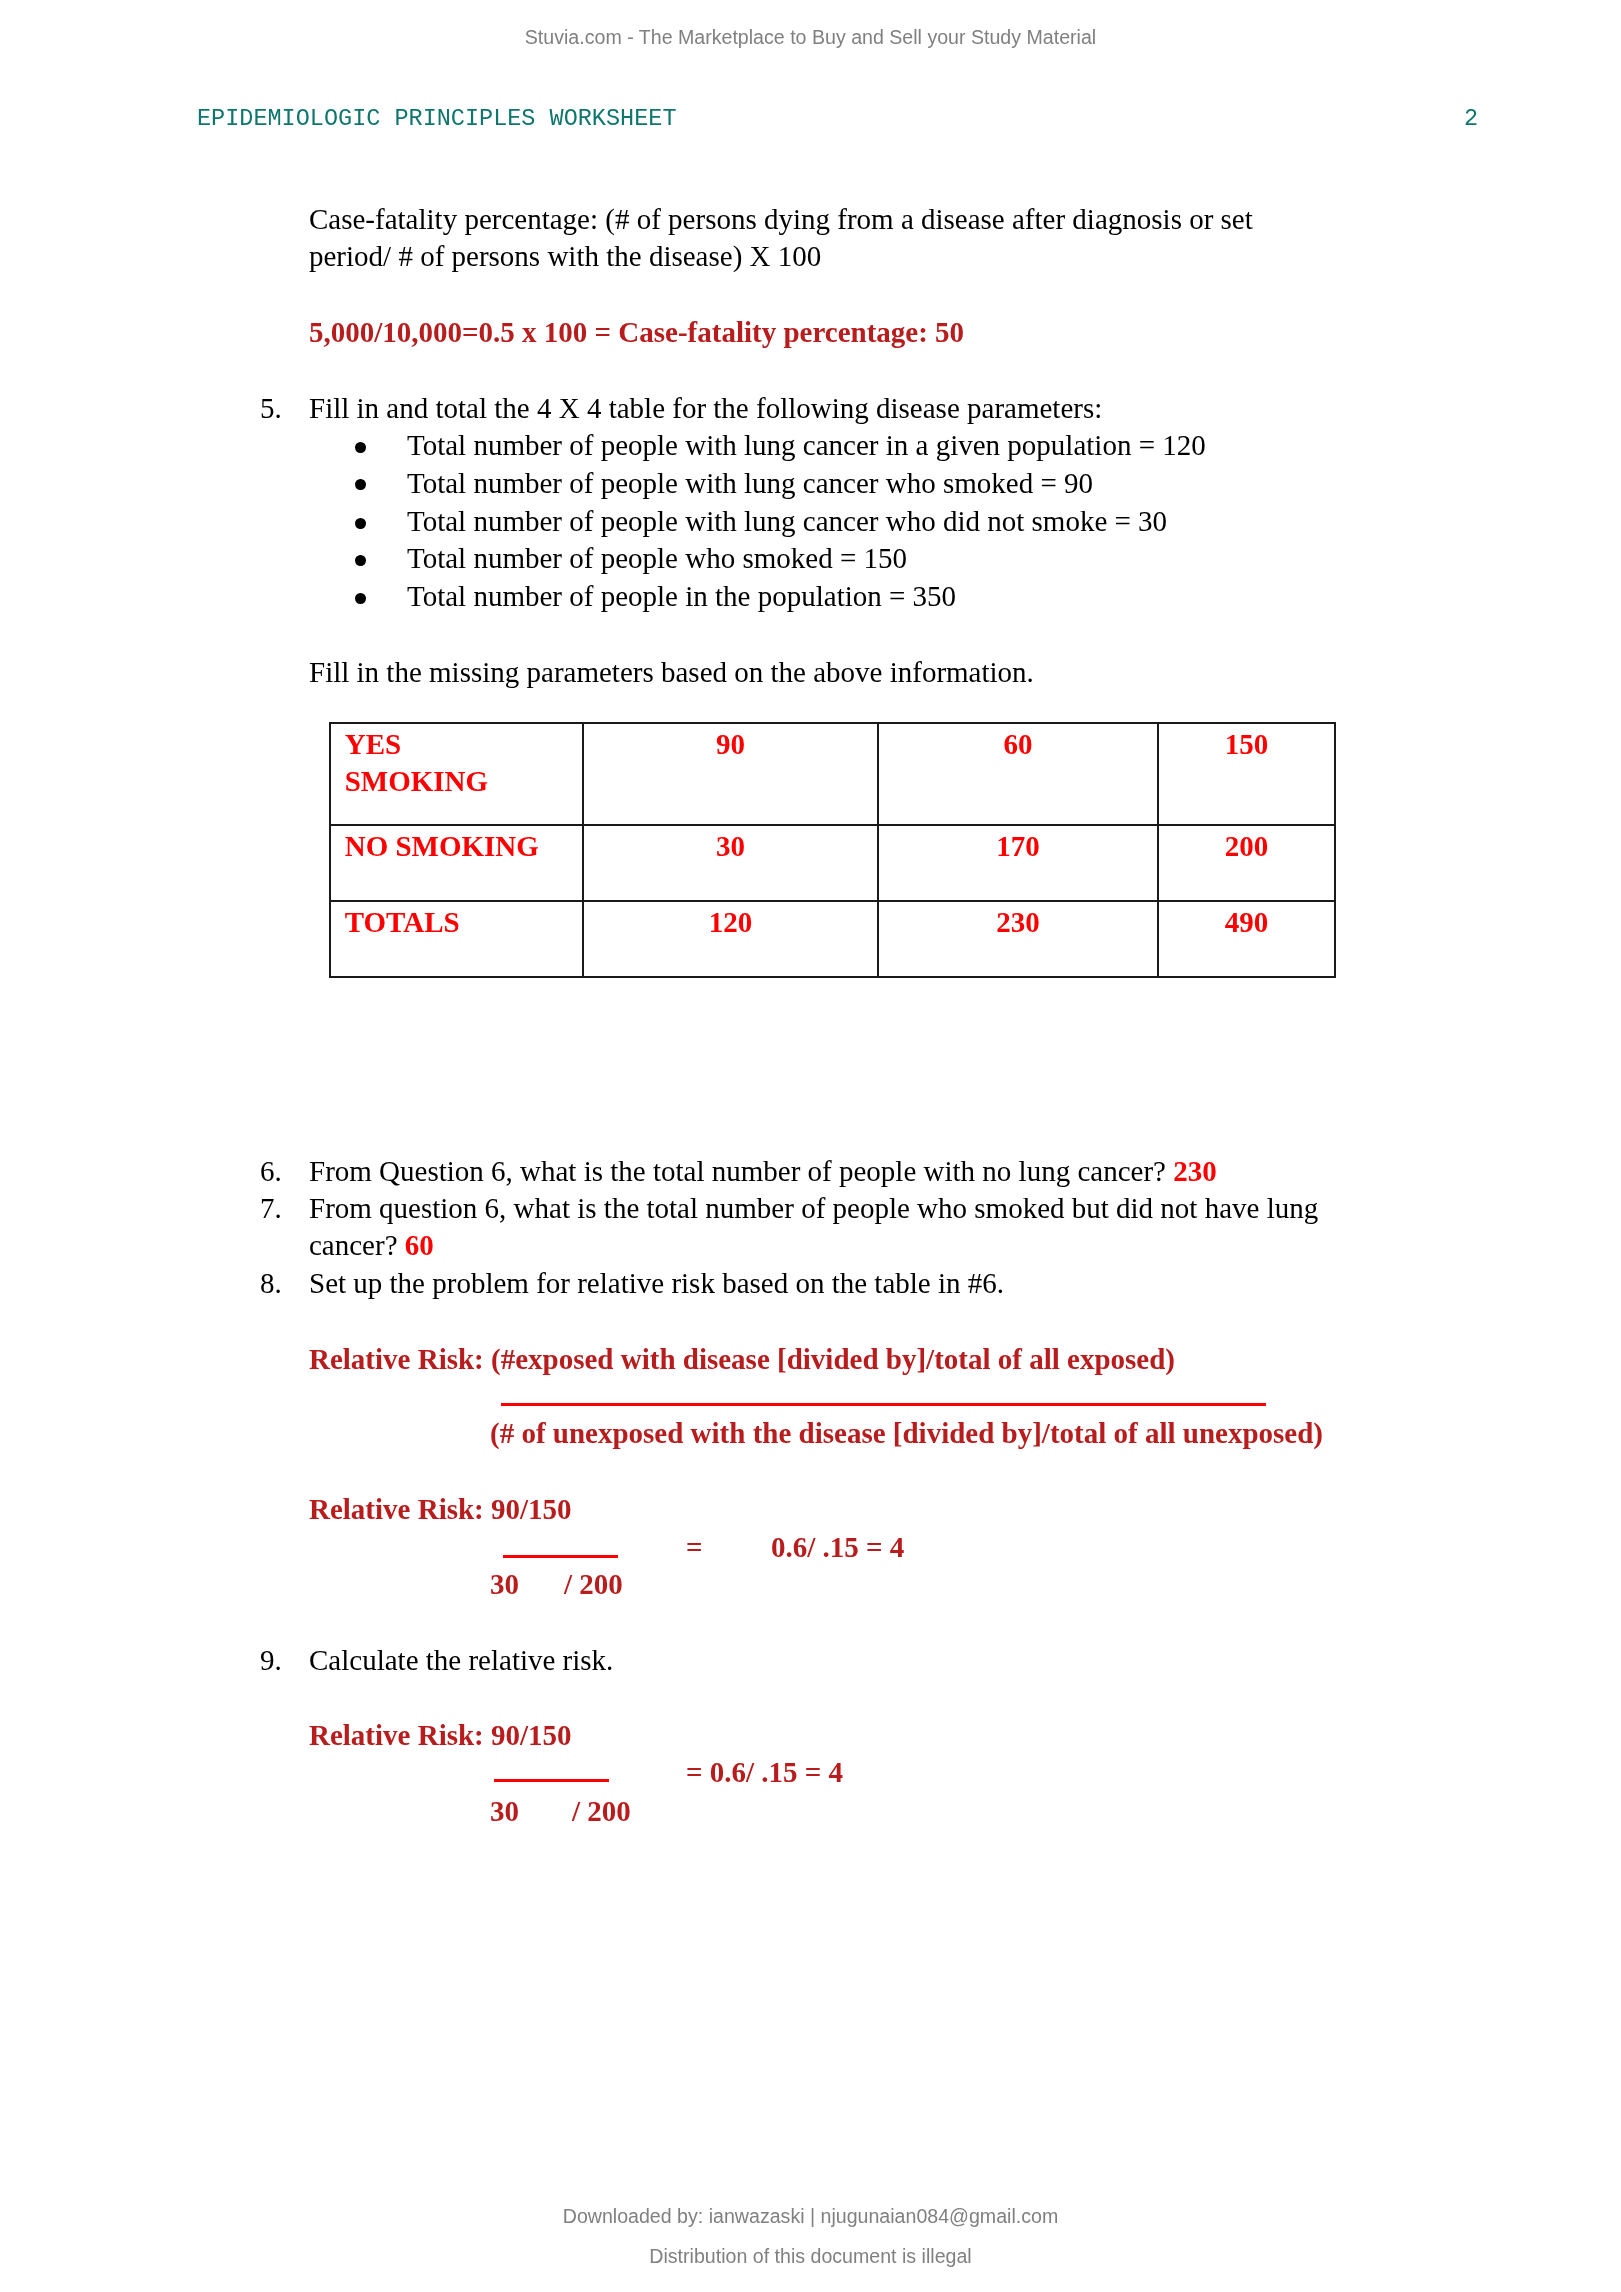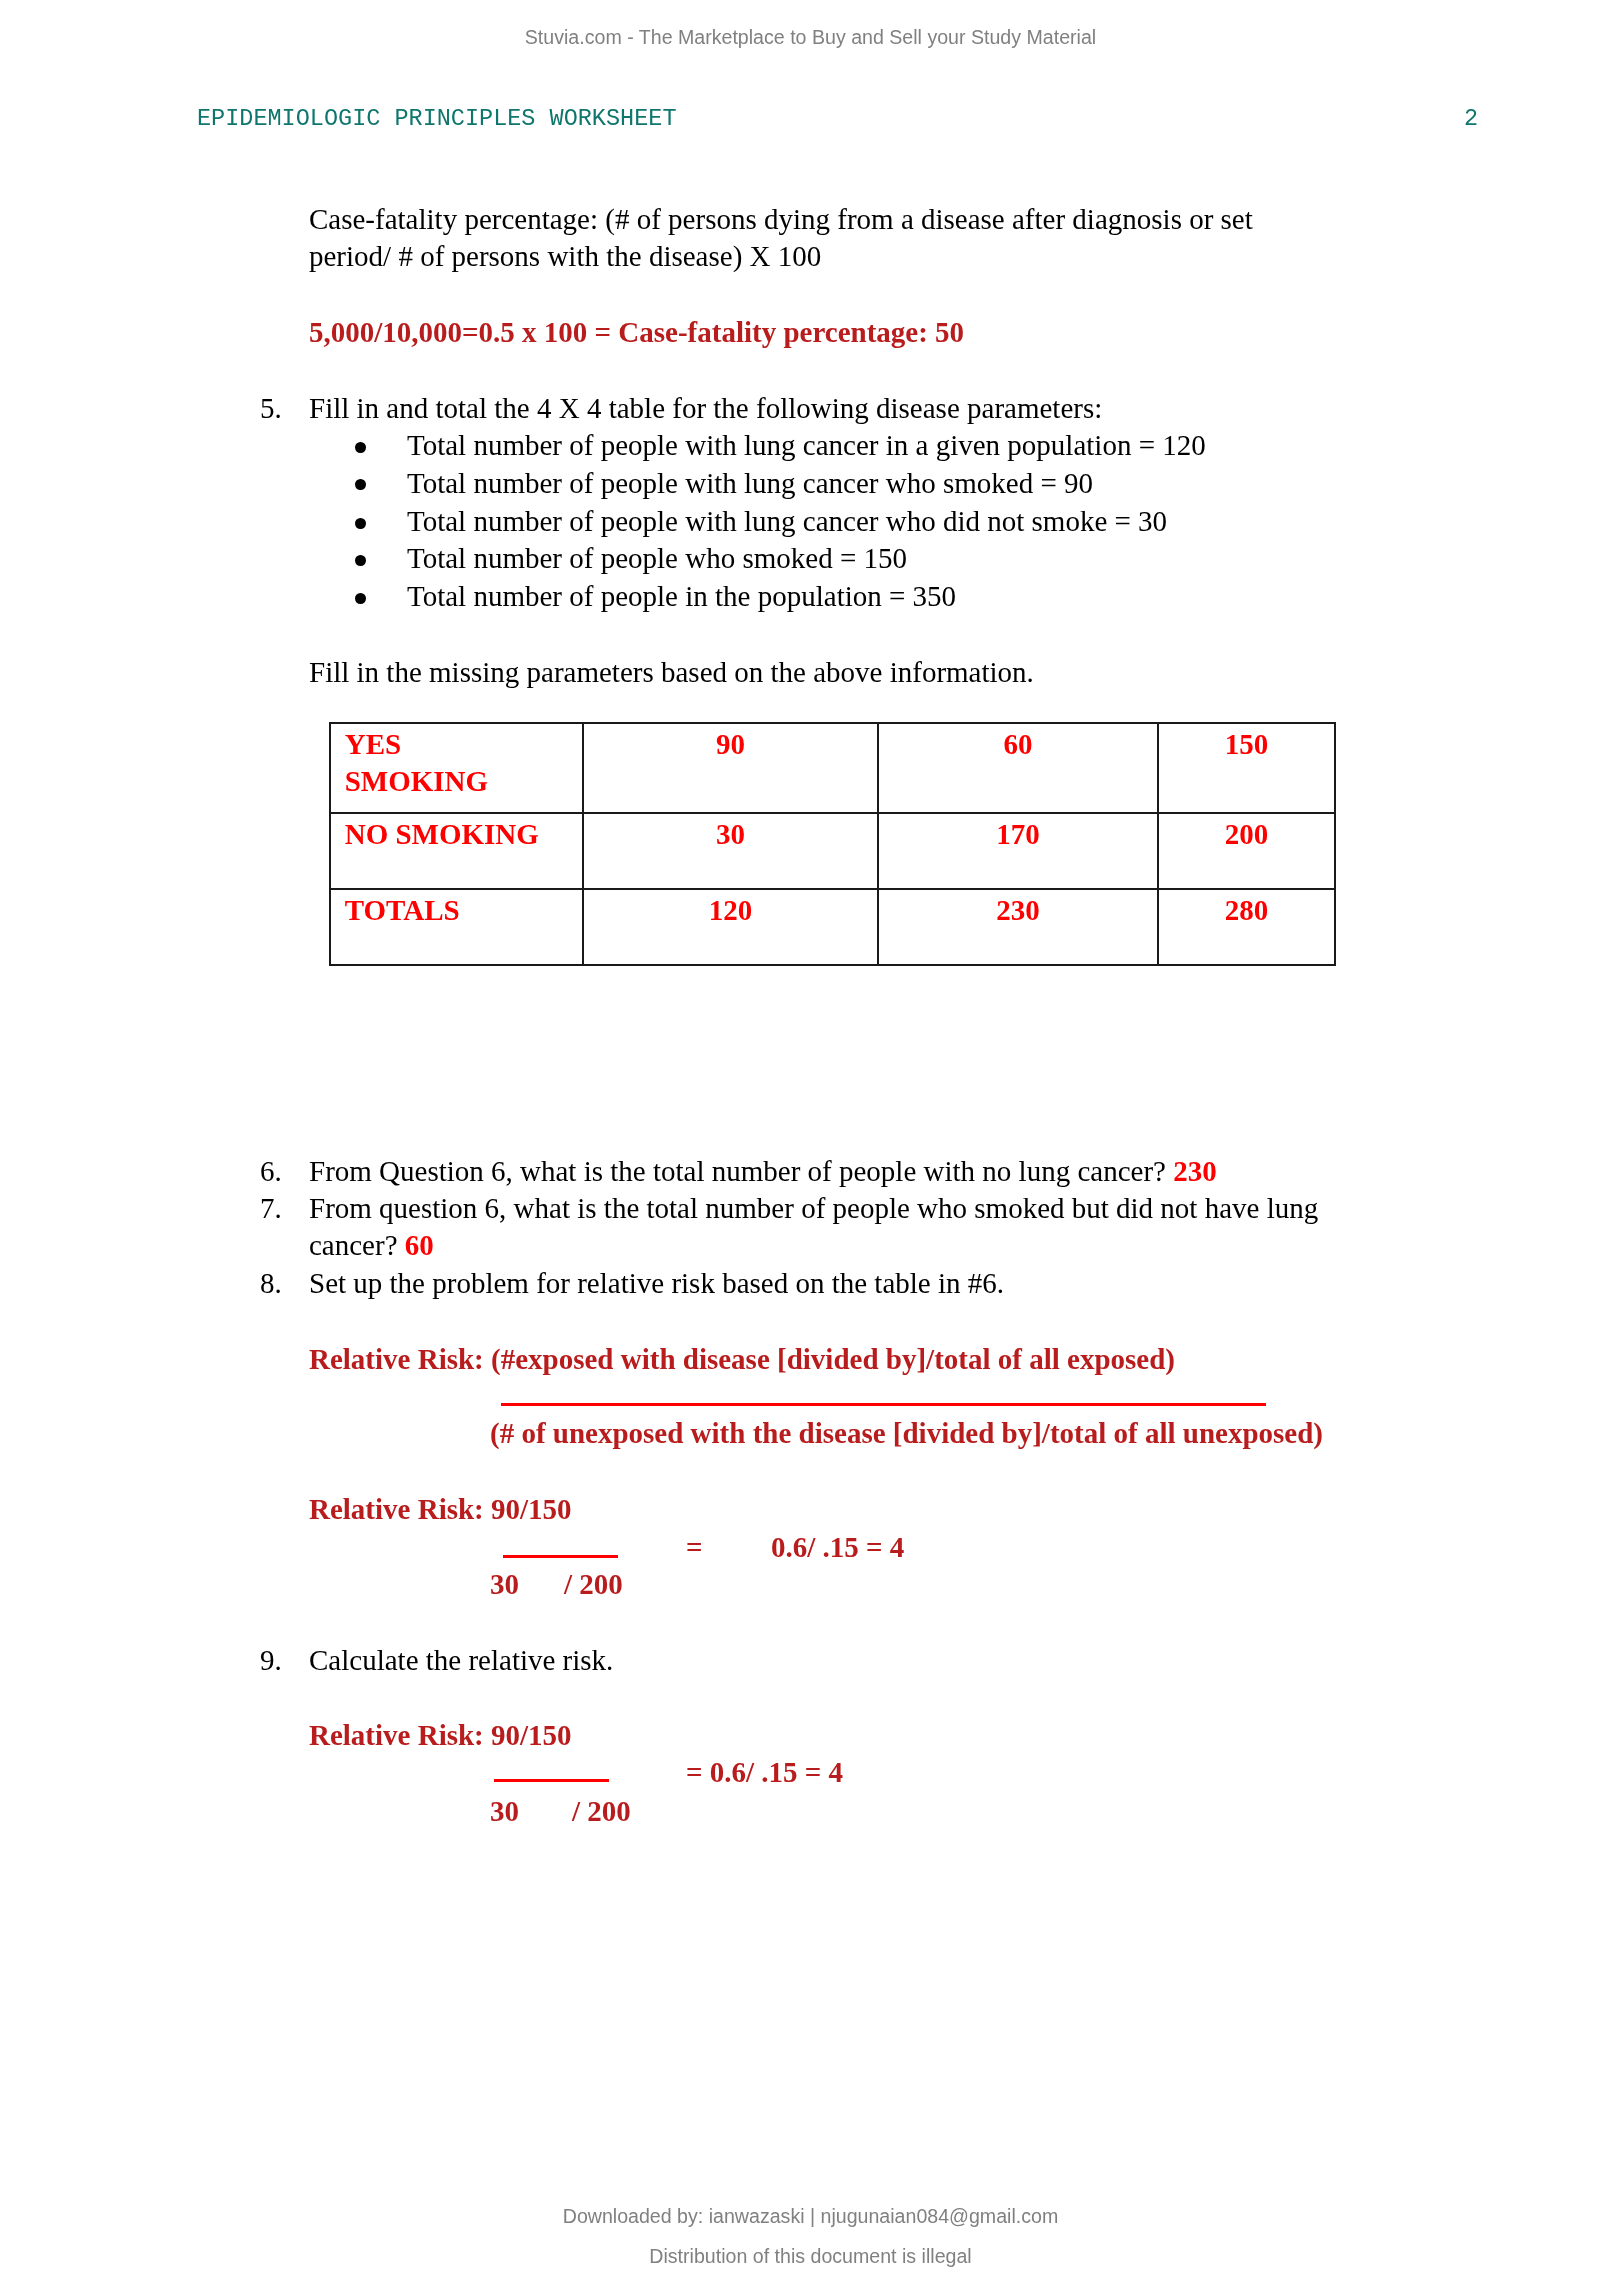--- a/index.html
+++ b/index.html
@@ -102,37 +102,37 @@
 <div class="abs body-text" style="left:309px; top:654px;">Fill in the missing parameters based on the above information.</div>
 
 <table class="tbl">
   <colgroup>
     <col style="width:253px">
     <col style="width:295px">
     <col style="width:280px">
     <col style="width:177px">
   </colgroup>
   <tbody>
-  <tr style="height:90px;">
+  <tr style="height:102px;">
     <td><span>YES</span><br><span>SMOKING</span></td>
     <td class="c">90</td>
     <td class="c">60</td>
     <td class="c">150</td>
   </tr>
   <tr style="height:76px;">
     <td>NO SMOKING</td>
     <td class="c">30</td>
     <td class="c">170</td>
     <td class="c">200</td>
   </tr>
   <tr style="height:76px;">
     <td>TOTALS</td>
     <td class="c">120</td>
     <td class="c">230</td>
-    <td class="c">280</td>
+    <td class="c">490</td>
   </tr>
 </tbody>
   </table>
 
 <div class="abs body-text" style="left:260px; top:1153px;">6.</div>
 <div class="abs body-text" style="left:309px; top:1153px;">
   <span>From Question 6, what is the total number of people with no lung cancer?</span>
   <span class="red-inline">230</span>
 </div>
 

